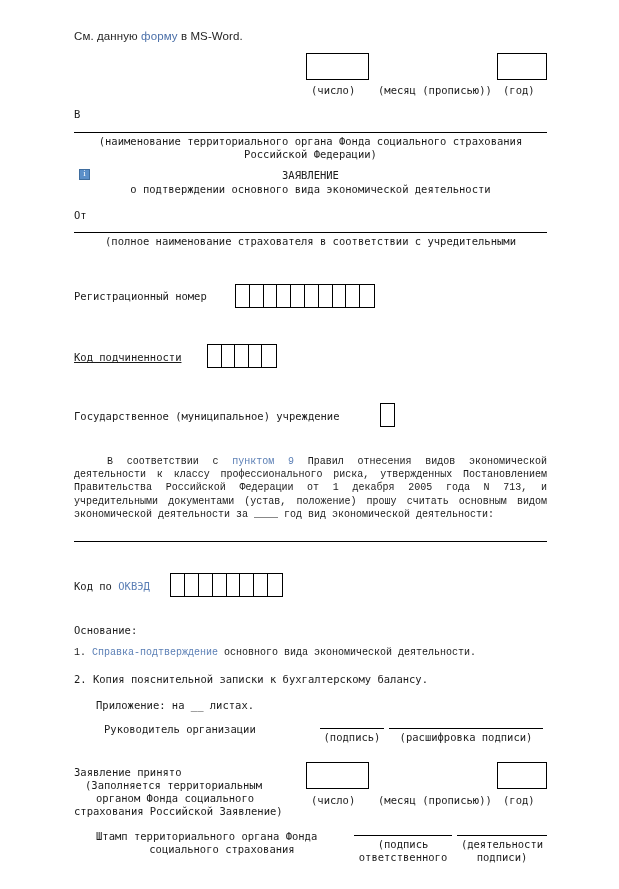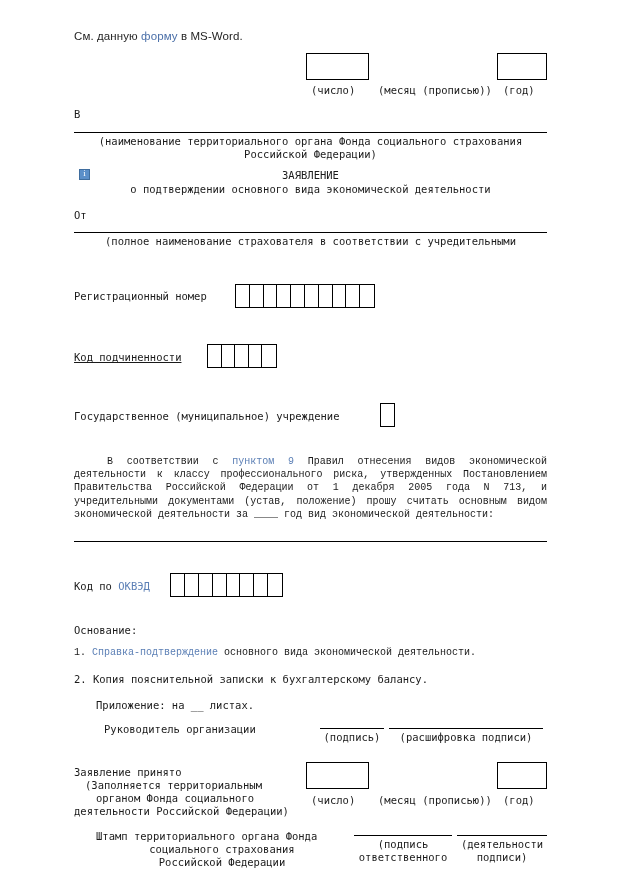--- a/index.html
+++ b/index.html
@@ -201,32 +201,31 @@
 
   <div class="mono" style="left:104px; top:711px;">Руководитель организации</div>
   <div class="rule" style="left:320px; top:716px; width:64px;"></div>
   <div class="rule" style="left:389px; top:716px; width:154px;"></div>
   <div class="mono center" style="left:320px; top:719px; width:64px;">(подпись)</div>
   <div class="mono center" style="left:389px; top:719px; width:154px;">(расшифровка подписи)</div>
 
   <div class="mono" style="left:74px; top:754px;">Заявление принято</div>
   <div class="mono" style="left:85px; top:767px;">(Заполняется территориальным</div>
   <div class="mono" style="left:96px; top:780px;">органом Фонда социального</div>
-  <div class="mono" style="left:74px; top:793px;">деятельности Российской Федерации)</div>
+  <div class="mono" style="left:74px; top:793px;">страхования Российской Заявление)</div>
 
   <div class="datebox" style="left:306px; top:750px; width:63px; height:27px;"></div>
   <div class="datebox" style="left:497px; top:750px; width:50px; height:27px;"></div>
 
   <div class="mono" style="left:311px; top:782px;">(число)</div>
   <div class="mono" style="left:378px; top:782px;">(месяц (прописью))</div>
   <div class="mono" style="left:503px; top:782px;">(год)</div>
 
   <div class="mono" style="left:96px; top:818px;">Штамп территориального органа Фонда</div>
   <div class="mono center" style="left:96px; top:831px; width:252px;">социального страхования</div>
-  <div class="mono center" style="left:96px; top:844px; width:252px;">Российской Федерации</div>
 
   <div class="rule" style="left:354px; top:823px; width:98px;"></div>
   <div class="rule" style="left:457px; top:823px; width:90px;"></div>
 
   <div class="mono center" style="left:354px; top:826px; width:98px;">(подпись</div>
   <div class="mono center" style="left:354px; top:839px; width:98px;">ответственного</div>
   <div class="mono center" style="left:354px; top:852px; width:98px;margin-top:24px;">лица)</div>
 
   <div class="mono center" style="left:457px; top:826px; width:90px;">(деятельности</div>
   <div class="mono center" style="left:457px; top:839px; width:90px;">подписи)</div>

